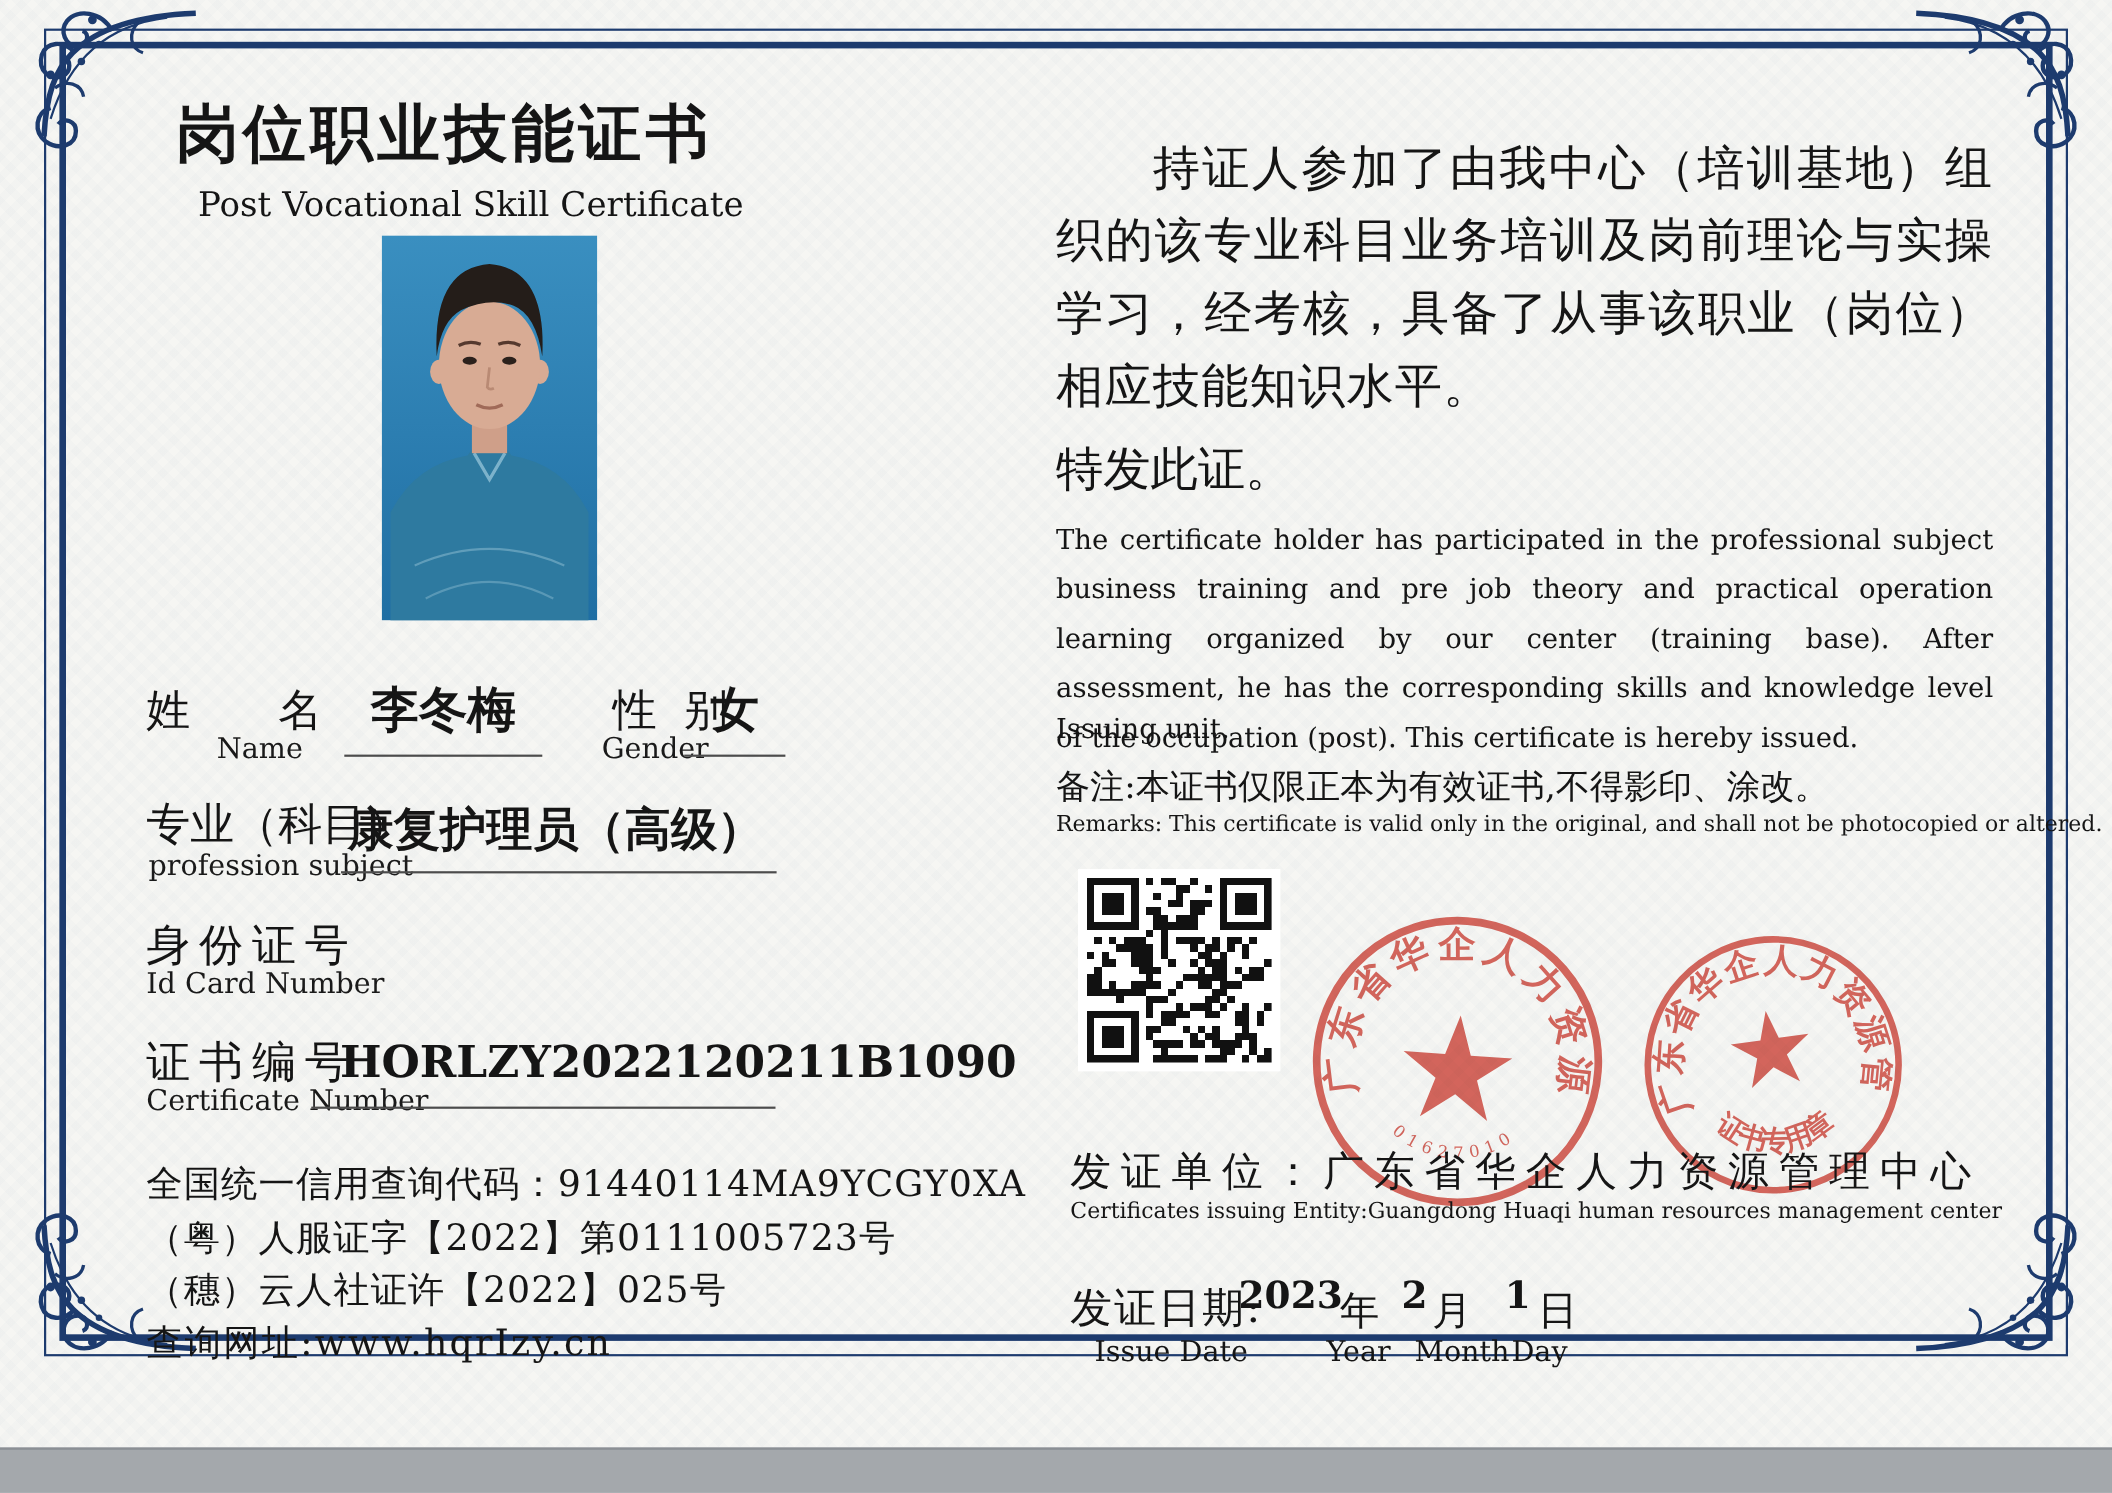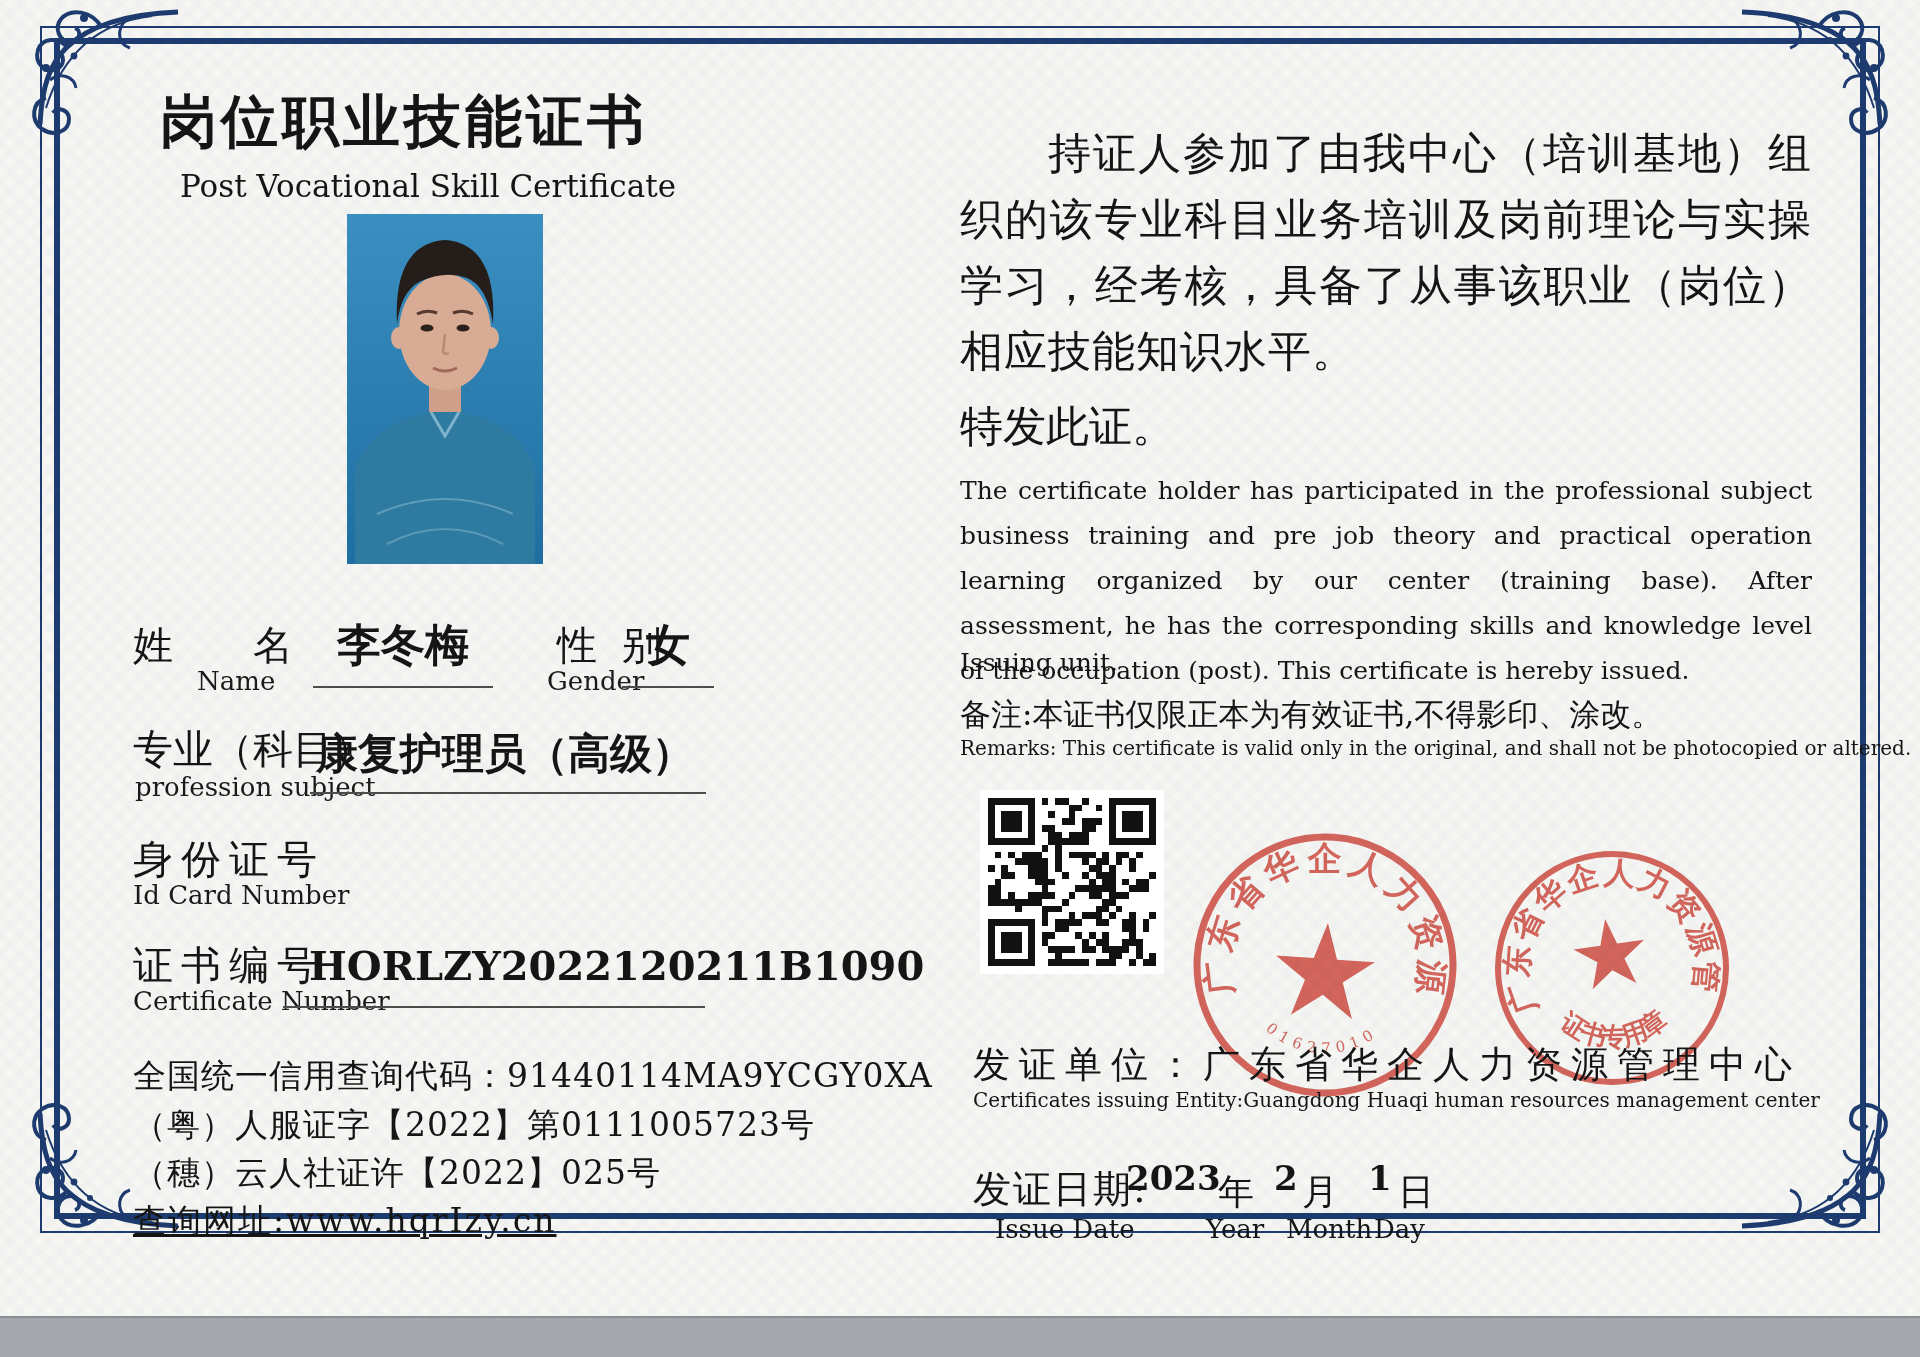--- a/index.html
+++ b/index.html
@@ -180,21 +180,21 @@
 
   <div class="abs zh-label sp" style="left:133px;top:938px;">证书编号</div>
   <div class="abs en-label" style="left:133px;top:986px;">Certificate Number</div>
   <div class="ufield" style="left:283px;top:942px;width:422px;height:64px;">
     <span class="val" style="font-size:40px;padding-left:26px;">HORLZY2022120211B1090</span>
   </div>
 
   <div class="abs lf-line" style="top:1054px;">全国统一信用查询代码：91440114MA9YCGY0XA</div>
   <div class="abs lf-line" style="top:1103px;">（粤）人服证字【2022】第0111005723号</div>
   <div class="abs lf-line" style="top:1151px;">（穗）云人社证许【2022】025号</div>
-  <div class="abs lf-line" style="top:1199px;letter-spacing:2px;text-decoration:underline;">查询网址:www.hqrIzy.cn</div>
+  <div class="abs lf-line" style="top:1199px;letter-spacing:2px;">查询网址:www.hqrIzy.cn</div>
 
   <div class="abs para-zh">持证人参加了由我中心（培训基地）组织的该专业科目业务培训及岗前理论与实操学习，经考核，具备了从事该职业（岗位）相应技能知识水平。</div>
   <div class="abs para-zh-close">特发此证。</div>
   <div class="abs para-en">The certificate holder has participated in the professional subject business training and pre job theory and practical operation learning organized by our center (training base). After assessment, he has the corresponding skills and knowledge level of the occupation (post). This certificate is hereby issued.</div>
   <div class="abs para-en-close">Issuing unit.</div>
   <div class="abs remark-zh">备注:本证书仅限正本为有效证书,不得影印、涂改。</div>
   <div class="abs remark-en">Remarks: This certificate is valid only in the original, and shall not be photocopied or altered.</div>
 
   <div class="qr">
     <svg viewBox="0 0 25 25" shape-rendering="crispEdges">

